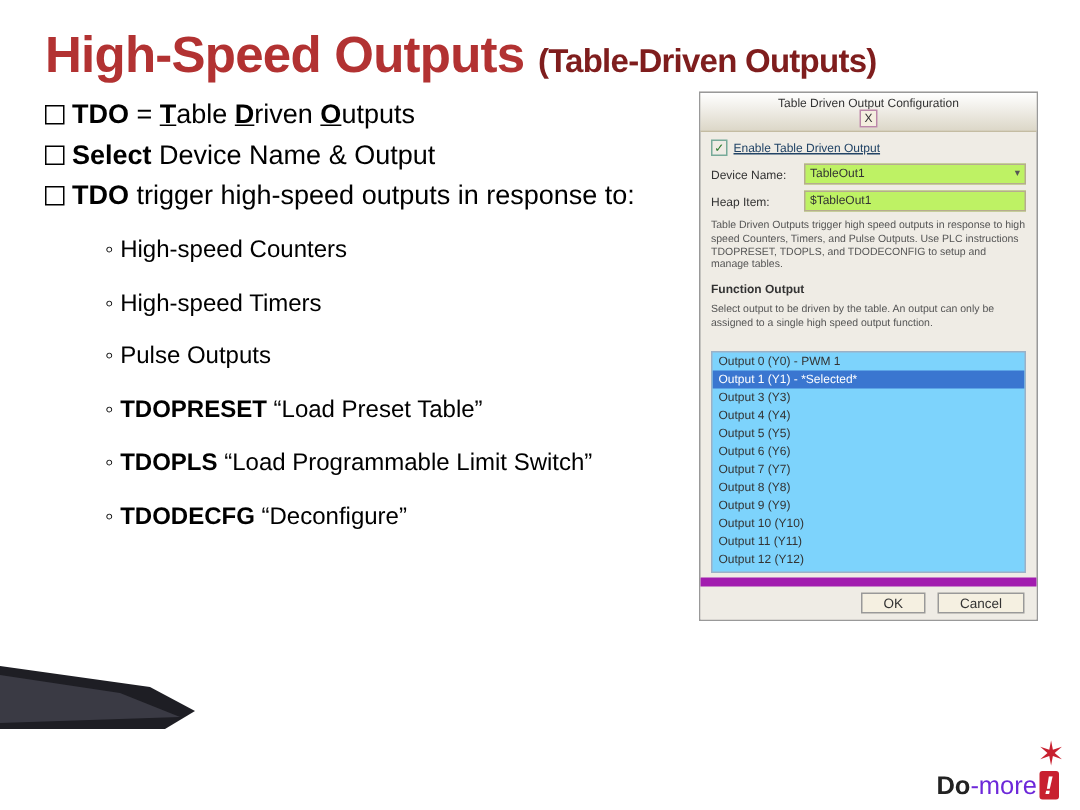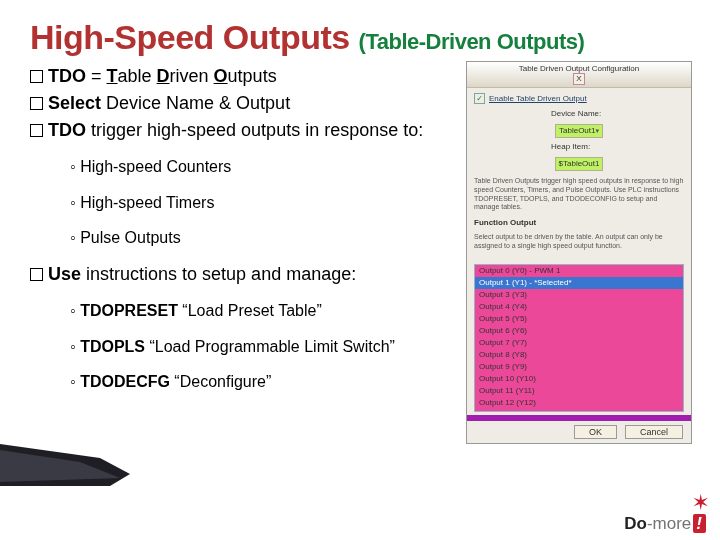--- a/index.html
+++ b/index.html
@@ -1,59 +1,59 @@
 <!DOCTYPE html>
 <html><head>
 <meta charset="utf-8">
 <style>
   html,body{margin:0;padding:0;width:720px;height:540px;background:#fff;font-family:Verdana,Geneva,sans-serif;color:#000;overflow:hidden;}
   .slide{position:relative;width:720px;height:540px;box-sizing:border-box;padding:18px 24px 0 30px;}
   h1{margin:0 0 4px 0;font-family:'Trebuchet MS','Arial Narrow',sans-serif;font-weight:800;color:#b23232;font-size:34px;letter-spacing:-0.5px;}
-  h1 .sub{color:#15803d;font-weight:700;font-size:22px;}
+  h1 .sub{color:#7f1d1d;font-weight:700;font-size:22px;}
   .content{display:flex;gap:16px;margin-top:4px;justify-content:space-between;}
   .left{flex:0 0 420px;font-family:Verdana,Geneva,sans-serif;}
   .b1{font-size:18px;line-height:1.28;margin:4px 0 2px 0;font-weight:700;}
   .b1 .box{display:inline-block;width:11px;height:11px;border:1.5px solid #000;margin-right:5px;vertical-align:-1px;}
   .b1 .nw{font-weight:400;}
   .sub1{margin:0 0 6px 26px;padding:0;list-style:none;font-size:16px;line-height:1.35;}
   .sub1 li::before{content:"◦ ";}
   .sub1 li{margin:14px;}
   .instrname{font-weight:700;font-family:'Trebuchet MS',sans-serif;}
   .ud{text-decoration:underline;}
 
   
   .right{flex:1;}
   .dlg{width:224px;border:1px solid #999;background:#efece5;font-family:Tahoma,sans-serif;font-size:8px;color:#333;}
   .dlg .titlebar{background:linear-gradient(#fff,#dcd7c8);border-bottom:1px solid #c4bca2;padding:2px 4px;display:flex;justify-content:space-between;align-items:center;font-size:8px;flex-direction:column;}
   .dlg .titlebar .x{border:1px solid #b8a; width:10px;height:10px;line-height:9px;text-align:center;font-size:8px;background:#f5efe0;}
   .dlg .body{padding:5px 7px 3px 7px;}
   .chk{display:flex;align-items:center;gap:4px;margin-bottom:5px;}
   .chk .cb{width:9px;height:9px;border:1px solid #7a9;display:flex;align-items:center;justify-content:center;color:#2a7a2a;font-size:8px;}
   .chk .lab{color:#246; text-decoration:underline;}
-  .formrow{display:flex;align-items:center;gap:6px;margin:4px 0;flex-direction:column;}
+  .formrow{display:flex;align-items:center;gap:6px;margin:4px 0;}
   .formrow .lab{width:56px;}
   .inp{flex:1;height:12px;border:1px solid #b6ac8f;background:#bef264;padding:0 3px;line-height:12px;display:flex;justify-content:space-between;align-items:center;}
   .inp .arrow{font-size:7px;color:#555;}
   .para{font-size:7px;line-height:1.25;margin:6px 0;color:#555;}
   .sect{font-weight:700;font-size:8px;margin-top:6px;color:#333;}
-  .listbox{border:1px solid #9bb1c7;background:#ec4899;margin-top:13px;height:146px;overflow:hidden;font-size:8px;line-height:12px;}
+  .listbox{border:1px solid #9bb1c7;background:#7dd3fc;margin-top:13px;height:146px;overflow:hidden;font-size:8px;line-height:12px;}
   .listbox .row{padding:0 4px;white-space:nowrap;}
   .listbox .row.sel{background:#3a76d0;color:#fff;}
   .dlg .buttons{display:flex;justify-content:flex-end;gap:8px;padding:4px 8px;border-top:6px solid #a21caf;background:#efece5;}
   .dlg .buttons .btn{border:1px solid #999;background:#f5f0e1;padding:1px 14px;font-size:9px;}
 
   
   .shard{position:absolute;left:0;bottom:54px;width:130px;height:42px;}
   .shard svg{width:100%;height:100%;}
 
   
   .logo{position:absolute;right:14px;bottom:6px;text-align:right;font-family:Arial,sans-serif;}
   .logo .star{color:#c8202f;font-size:22px;position:relative;right:-4px;top:2px;}
   .logo .txt{font-size:17px;font-weight:700;color:#222;}
-  .logo .more{font-weight:400;color:#737373;}
+  .logo .more{font-weight:400;color:#6d28d9;}
   .logo .bang{background:#c8202f;color:#fff;font-style:italic;font-weight:700;padding:0 4px 0 3px;margin-left:2px;border-radius:2px;}
 </style>
 </head>
 <body>
 
 <div class="slide">
   <h1>
     <span>High-Speed Outputs</span>
     <span class="sub">(Table-Driven Outputs)</span>
   </h1>
@@ -71,23 +71,20 @@
 
       <div class="b1">
         <span class="box"></span><span>TDO</span><span class="nw"> trigger high-speed outputs in response to:</span>
       </div>
       <ul class="sub1">
         <li>High-speed Counters</li>
         <li>High-speed Timers</li>
         <li>Pulse Outputs</li>
       </ul>
 
-      <div class="b1">
-        <span class="box"></span><span>Use</span><span class="nw"> instructions to setup and manage:</span>
-      </div>
       <ul class="sub1">
         <li><span class="instrname">TDOPRESET</span><span> “Load Preset Table”</span></li>
         <li><span class="instrname">TDOPLS</span><span> “Load Programmable Limit Switch”</span></li>
         <li><span class="instrname">TDODECFG</span><span> “Deconfigure”</span></li>
       </ul>
 
     </div>
 
     <div class="right">
       <div class="dlg">

